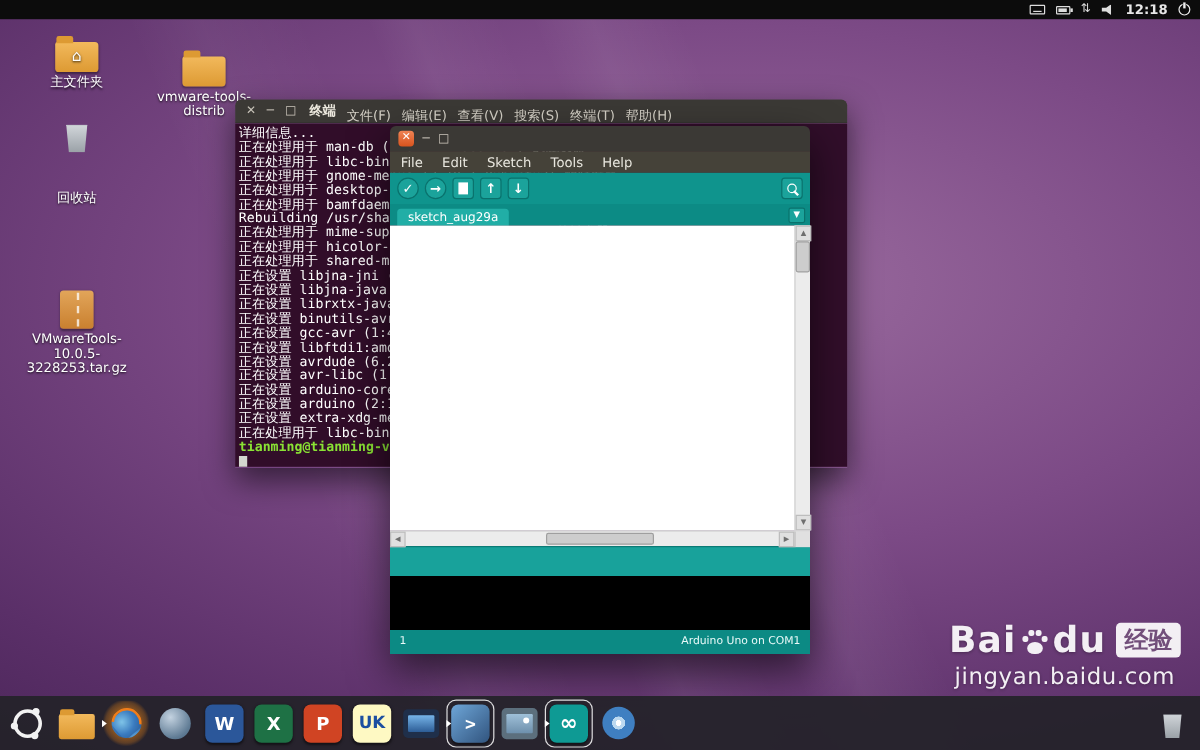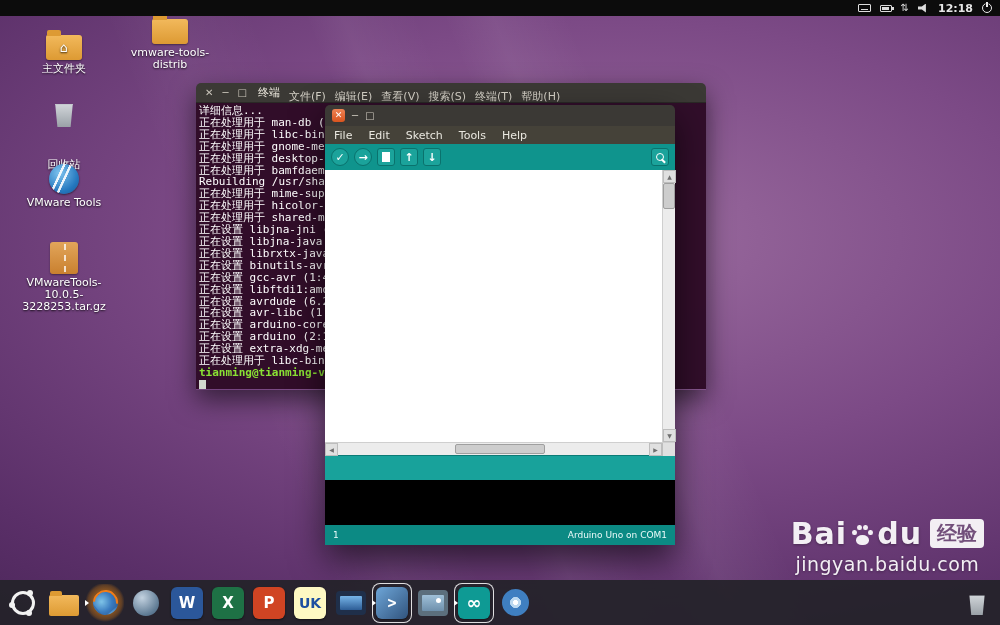--- a/index.html
+++ b/index.html
@@ -41,32 +41,32 @@
   .itrash::before { content:""; position:absolute; top:0; left:-2px; right:-2px; height:3px; background:#c4c9ce; }
   .ivmware { width:30px; height:30px; border-radius:50%;
     background:
       linear-gradient(115deg, transparent 32%, rgba(255,255,255,.9) 33% 38%, transparent 39% 47%, rgba(255,255,255,.9) 48% 53%, transparent 54%),
       radial-gradient(circle at 35% 30%, #7ec3ef, #2477be 65%, #1b5a94);
     box-shadow:0 1px 2px rgba(0,0,0,.5); }
   .iarchive { width:28px; height:32px; border-radius:3px; background:linear-gradient(#e2a55a,#c9802f);
     position:relative; box-shadow:0 1px 2px rgba(0,0,0,.4); }
   .iarchive::before { content:""; position:absolute; left:50%; top:2px; bottom:2px; width:0; border-left:2px dashed rgba(255,255,255,.75); }
   #di-home { left:18px; top:28px; }
-  #di-vmdistrib { left:124px; top:12px;justify-content:space-between; }
+  #di-vmdistrib { left:124px; top:40px;justify-content:space-between; }
   #di-trash { left:18px; top:96px;gap:32px; }
   #di-vmware { left:18px; top:164px; }
   #di-archive { left:18px; top:242px; }
 
   
   .win-terminal { position:absolute; left:196px; top:83px; width:510px; height:307px; z-index:10;
     box-shadow:0 10px 26px rgba(0,0,0,.55); border-radius:5px 5px 0 0; }
   .t-bar { height:20px; background:#3b3935; border-radius:5px 5px 0 0; border-bottom:1px solid #2a2926;
     display:flex; align-items:center; gap:9px; padding:0 9px; color:#cfcbc2; font-size:11px; }
   .t-bar .wbtn { color:#c9c4ba; font-size:10px; cursor:default; }
-  .t-title { font-weight:normal; color:#ece8de; margin-left:2px; }
+  .t-title { font-weight:bold; color:#ece8de; margin-left:2px; }
   .t-menu { color:#d4d0c6;margin-top:8px; }
   .t-body { height:286px; background:rgba(46,11,38,.97); padding:2px 3px 0 3px; overflow:hidden;
     font-family:"DejaVu Sans Mono","Liberation Mono",monospace; font-size:11px; line-height:11.9px; color:#ffffff; }
   .tline { white-space:nowrap; overflow:hidden; }
   .tline.prompt { color:#8ae234; font-weight:bold; }
   .cursor { display:inline-block; width:7px; height:11px; background:#d3d7cf; vertical-align:text-bottom; }
 
   
   .win-arduino { position:absolute; left:325px; top:105px; width:350px; height:440px; z-index:20;
     display:flex; flex-direction:column; box-shadow:0 14px 34px rgba(0,0,0,.6); border-radius:5px 5px 0 0; }
@@ -178,24 +178,20 @@
     <span class="lbl">主文件夹</span>
   </div>
   <div class="dicon" id="di-vmdistrib">
     <span class="ifolder"></span>
     <span class="lbl">vmware-tools-distrib</span>
   </div>
   <div class="dicon" id="di-trash">
     <span class="itrash"></span>
     <span class="lbl">回收站</span>
   </div>
-  <div class="dicon" id="di-vmware">
-    <span class="ivmware"></span>
-    <span class="lbl">VMware Tools</span>
-  </div>
   <div class="dicon" id="di-archive">
     <span class="iarchive"></span>
     <span class="lbl">VMwareTools-10.0.5-3228253.tar.gz</span>
   </div>
 
   <div class="win-terminal">
     <div class="t-bar">
       <span class="wbtn">✕</span>
       <span class="wbtn">─</span>
       <span class="wbtn">□</span>
@@ -253,20 +249,24 @@
       <span class="abtn round">→</span>
       <span class="abtn sq">
           <i class="doc"></i>
         </span>
       <span class="abtn sq">↑</span>
       <span class="abtn sq">↓</span>
       <span class="abtn sq monitor">
           <i class="mag"></i>
         </span>
     </div>
+    <div class="a-tabs">
+      <span class="a-tab">sketch_aug29a</span>
+      <span class="a-tab-dd">▼</span>
+    </div>
     <div class="a-editor">
       <div class="vsb">
         <span class="sb-arrow">▲</span>
         <span class="sb-thumb"></span>
         <span class="sb-arrow down">▼</span>
       </div>
     </div>
     <div class="hsb">
       <span class="sb-arrow left">◀</span>
       <span class="hthumb"></span>

